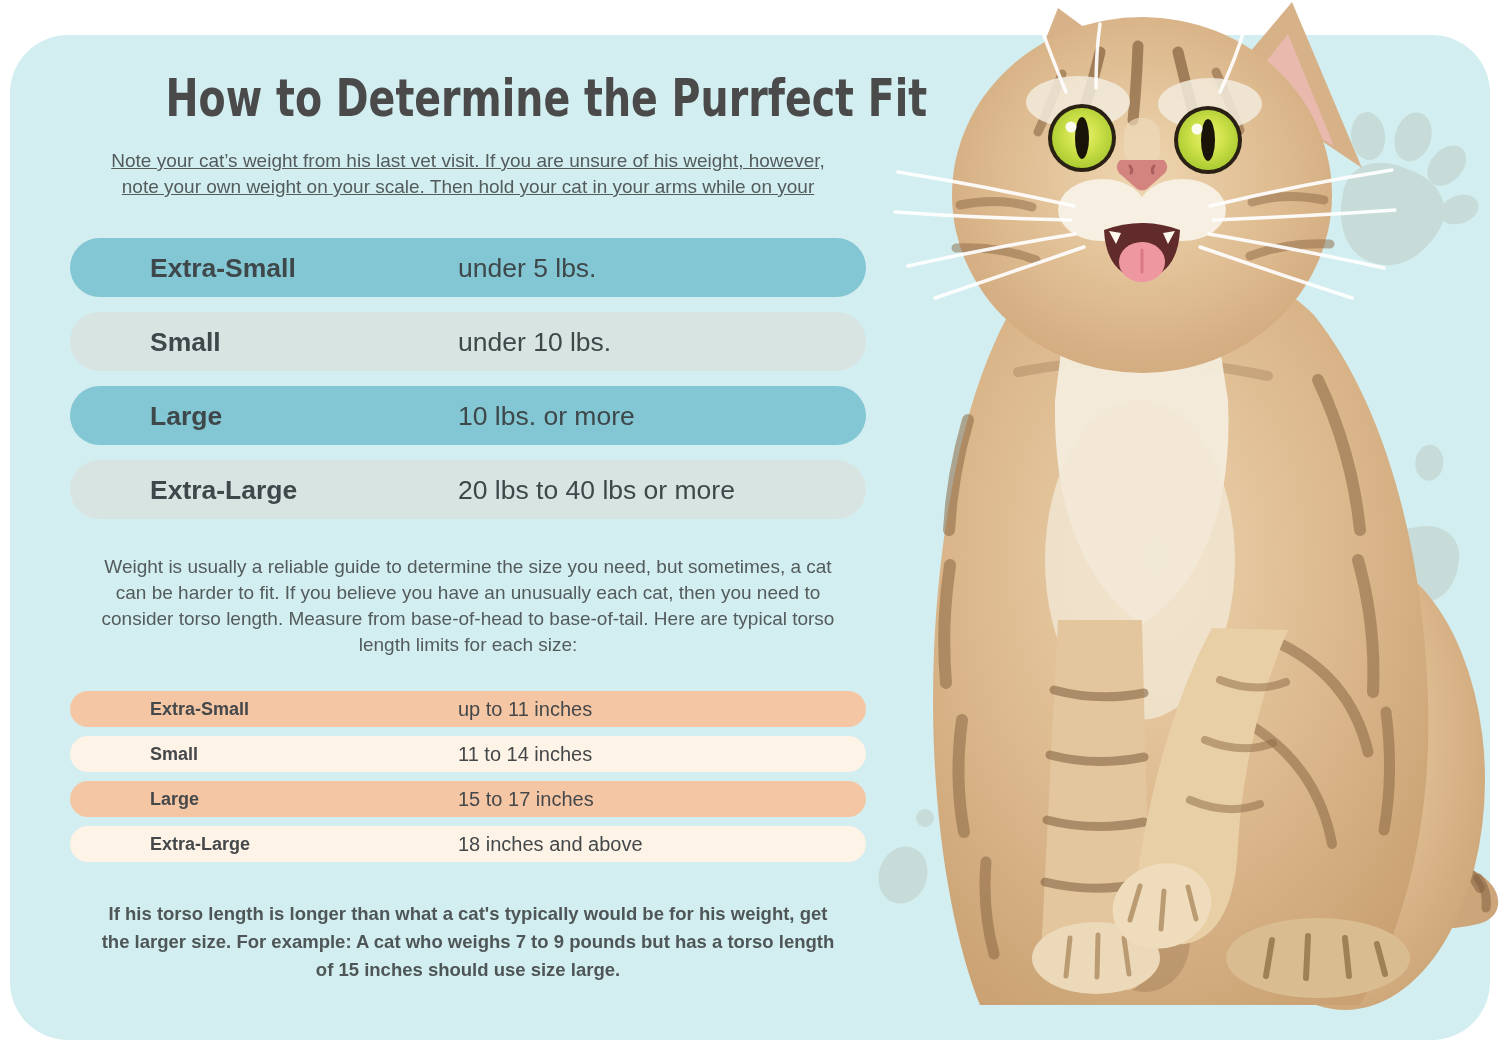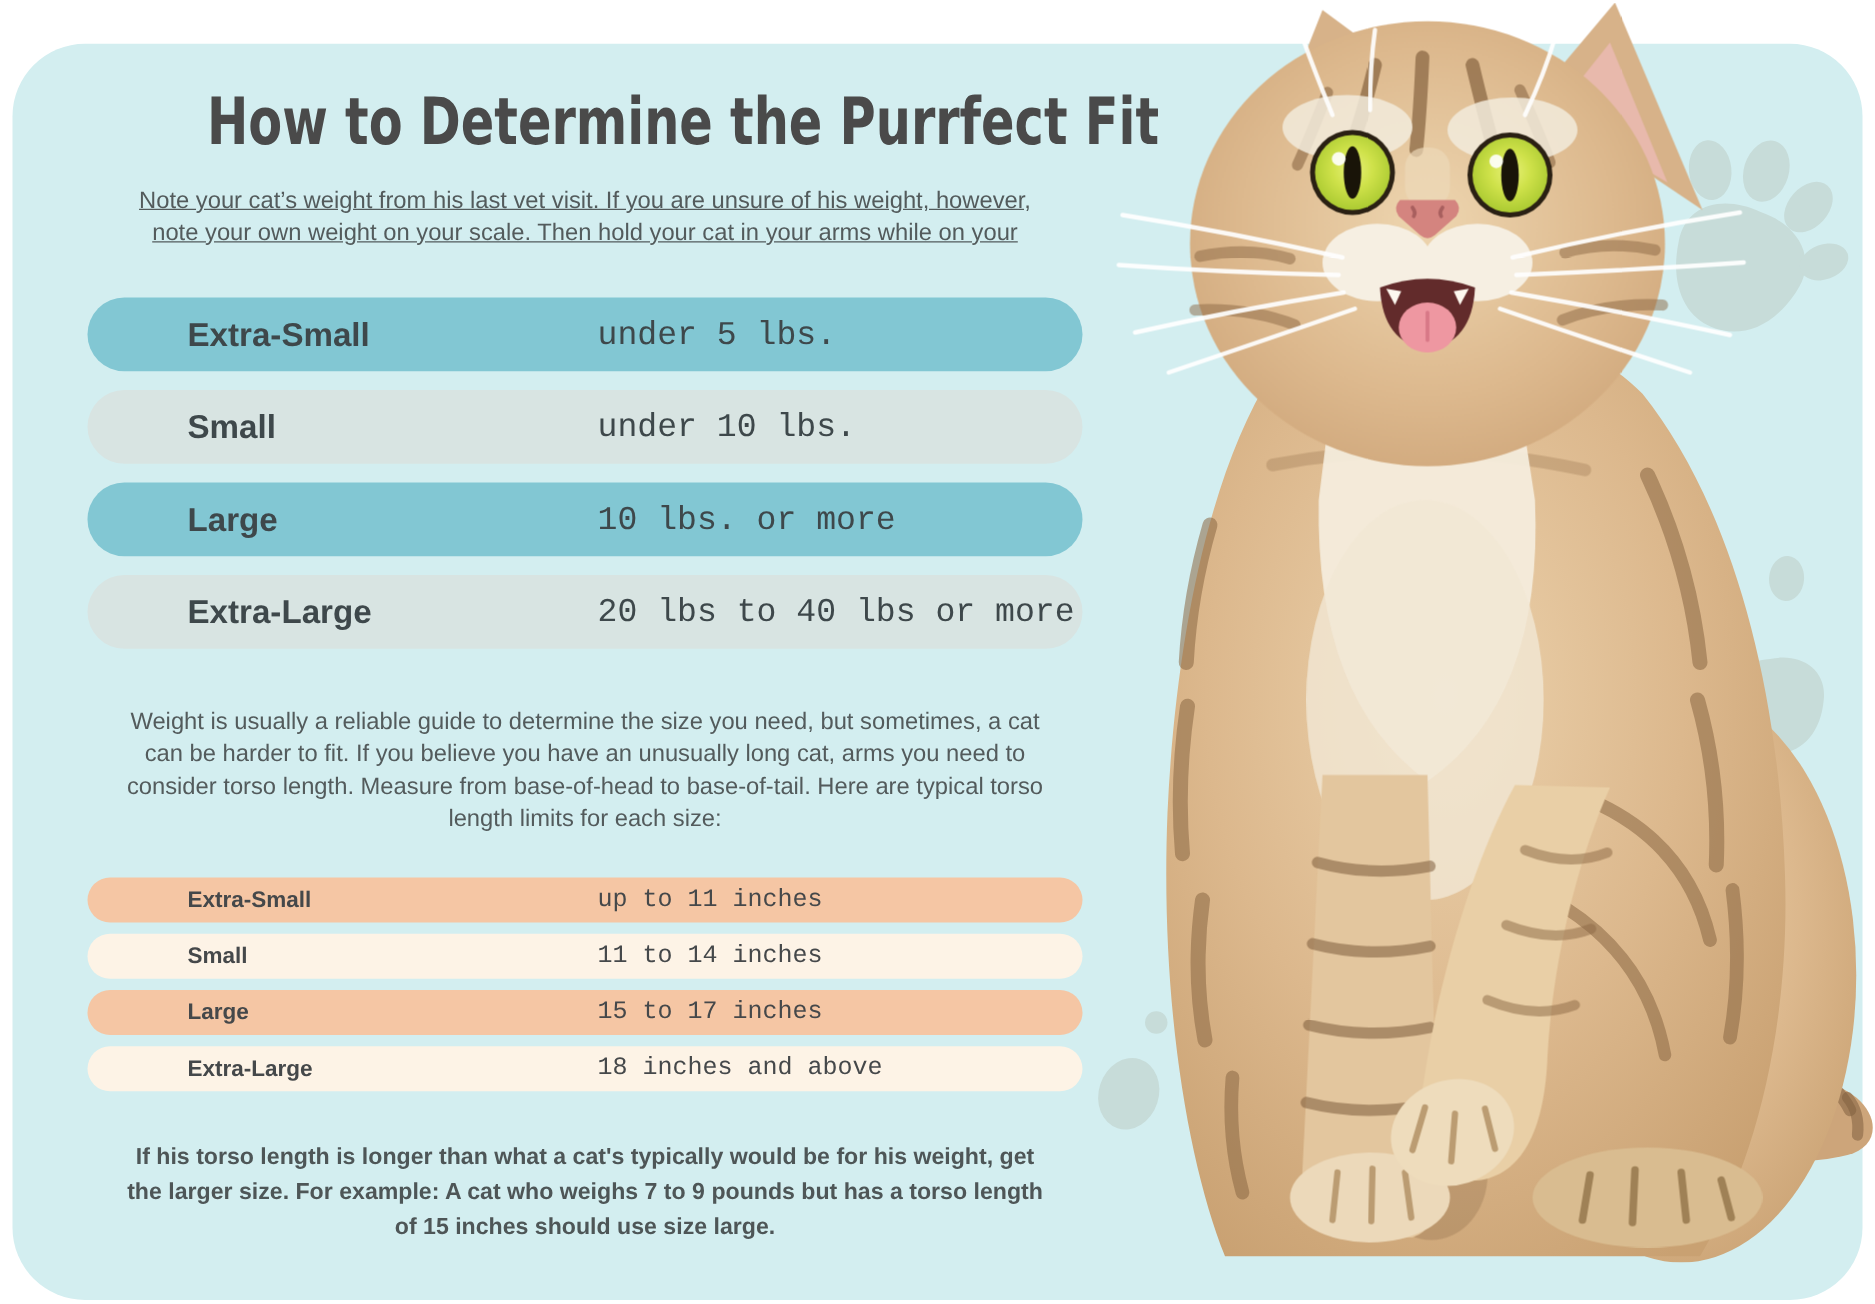--- a/index.html
+++ b/index.html
@@ -9,30 +9,30 @@
         background:#d3eef0;border-radius:58px;}
   .decor{position:absolute;left:0;top:0;}
   .content{position:absolute;left:60px;top:0;width:796px;text-align:center;
            color:#535b5c;padding-top:37px;}
   .title{margin:0;font-family:"DejaVu Sans",sans-serif;font-weight:bold;
          font-size:52px;line-height:1.0;color:#4a4a4a;white-space:nowrap;
          transform:scaleX(.76);transform-origin:50% 50%;}
   .para{margin:0;font-size:19px;line-height:26px;color:#535b5c;}
   .para .line{display:block;white-space:nowrap;}
   .intro{margin-top:24px;text-decoration:underline;}
-  .torso-para{margin-top:46px;}
+  .torso-para{margin-top:35px;}
   .footer-note{margin-top:38px;font-weight:bold;font-size:18.5px;line-height:28px;color:#4e5657;}
   .table{margin-top:38px;}
   .torso-table{margin-top:33px;}
   .row{position:relative;height:59px;border-radius:30px;margin-bottom:15px;text-align:center;}
   .row:last-child{margin-bottom:0;}
   .row .size{position:absolute;left:80px;top:50%;transform:translateY(-50%);
              font-weight:bold;font-size:26.5px;color:#3e484b;white-space:nowrap;}
-  .row .val{position:absolute;left:408px;top:50%;transform:translateY(-50%);
-            font-size:26.5px;color:#3e484b;white-space:nowrap;font-family:Liberation Mono, monospace;}
+  .row .val{position:absolute;left:388px;top:50%;transform:translateY(-50%);
+            font-size:26.5px;color:#3e484b;white-space:nowrap;}
   .teal{background:#82c7d3;}
   .muted{background:#d8e4e2;}
   .torso-table .row{height:36px;border-radius:18px;margin-bottom:9px;}
   .torso-table .row .size{font-size:18px;color:#45484a;}
   .torso-table .row .val{font-size:20px;color:#45484a;}
   .peach{background:#f5c6a4;}
   .cream{background:#fdf3e6;}
   .cat{position:absolute;left:890px;top:0;width:610px;height:1010px;pointer-events:none;}
 </style>
 </head>
@@ -88,21 +88,21 @@
           <span class="val">10 lbs. or more</span>
         </div>
         <div class="row muted">
           <span class="size">Extra-Large</span>
           <span class="val">20 lbs to 40 lbs or more</span>
         </div>
       </div>
 
       <p class="para torso-para">
         <span class="line">Weight is usually a reliable guide to determine the size you need, but sometimes, a cat</span>
-        <span class="line">can be harder to fit. If you believe you have an unusually long cat, arms you need to</span>
+        <span class="line">can be harder to fit. If you believe you have an unusually each cat, then you need to</span>
         <span class="line">consider torso length. Measure from base-of-head to base-of-tail. Here are typical torso</span>
         <span class="line">length limits for each size:</span>
       </p>
 
       <div class="table torso-table">
         <div class="row peach">
           <span class="size">Extra-Small</span>
           <span class="val">up to 11 inches</span>
         </div>
         <div class="row cream">

